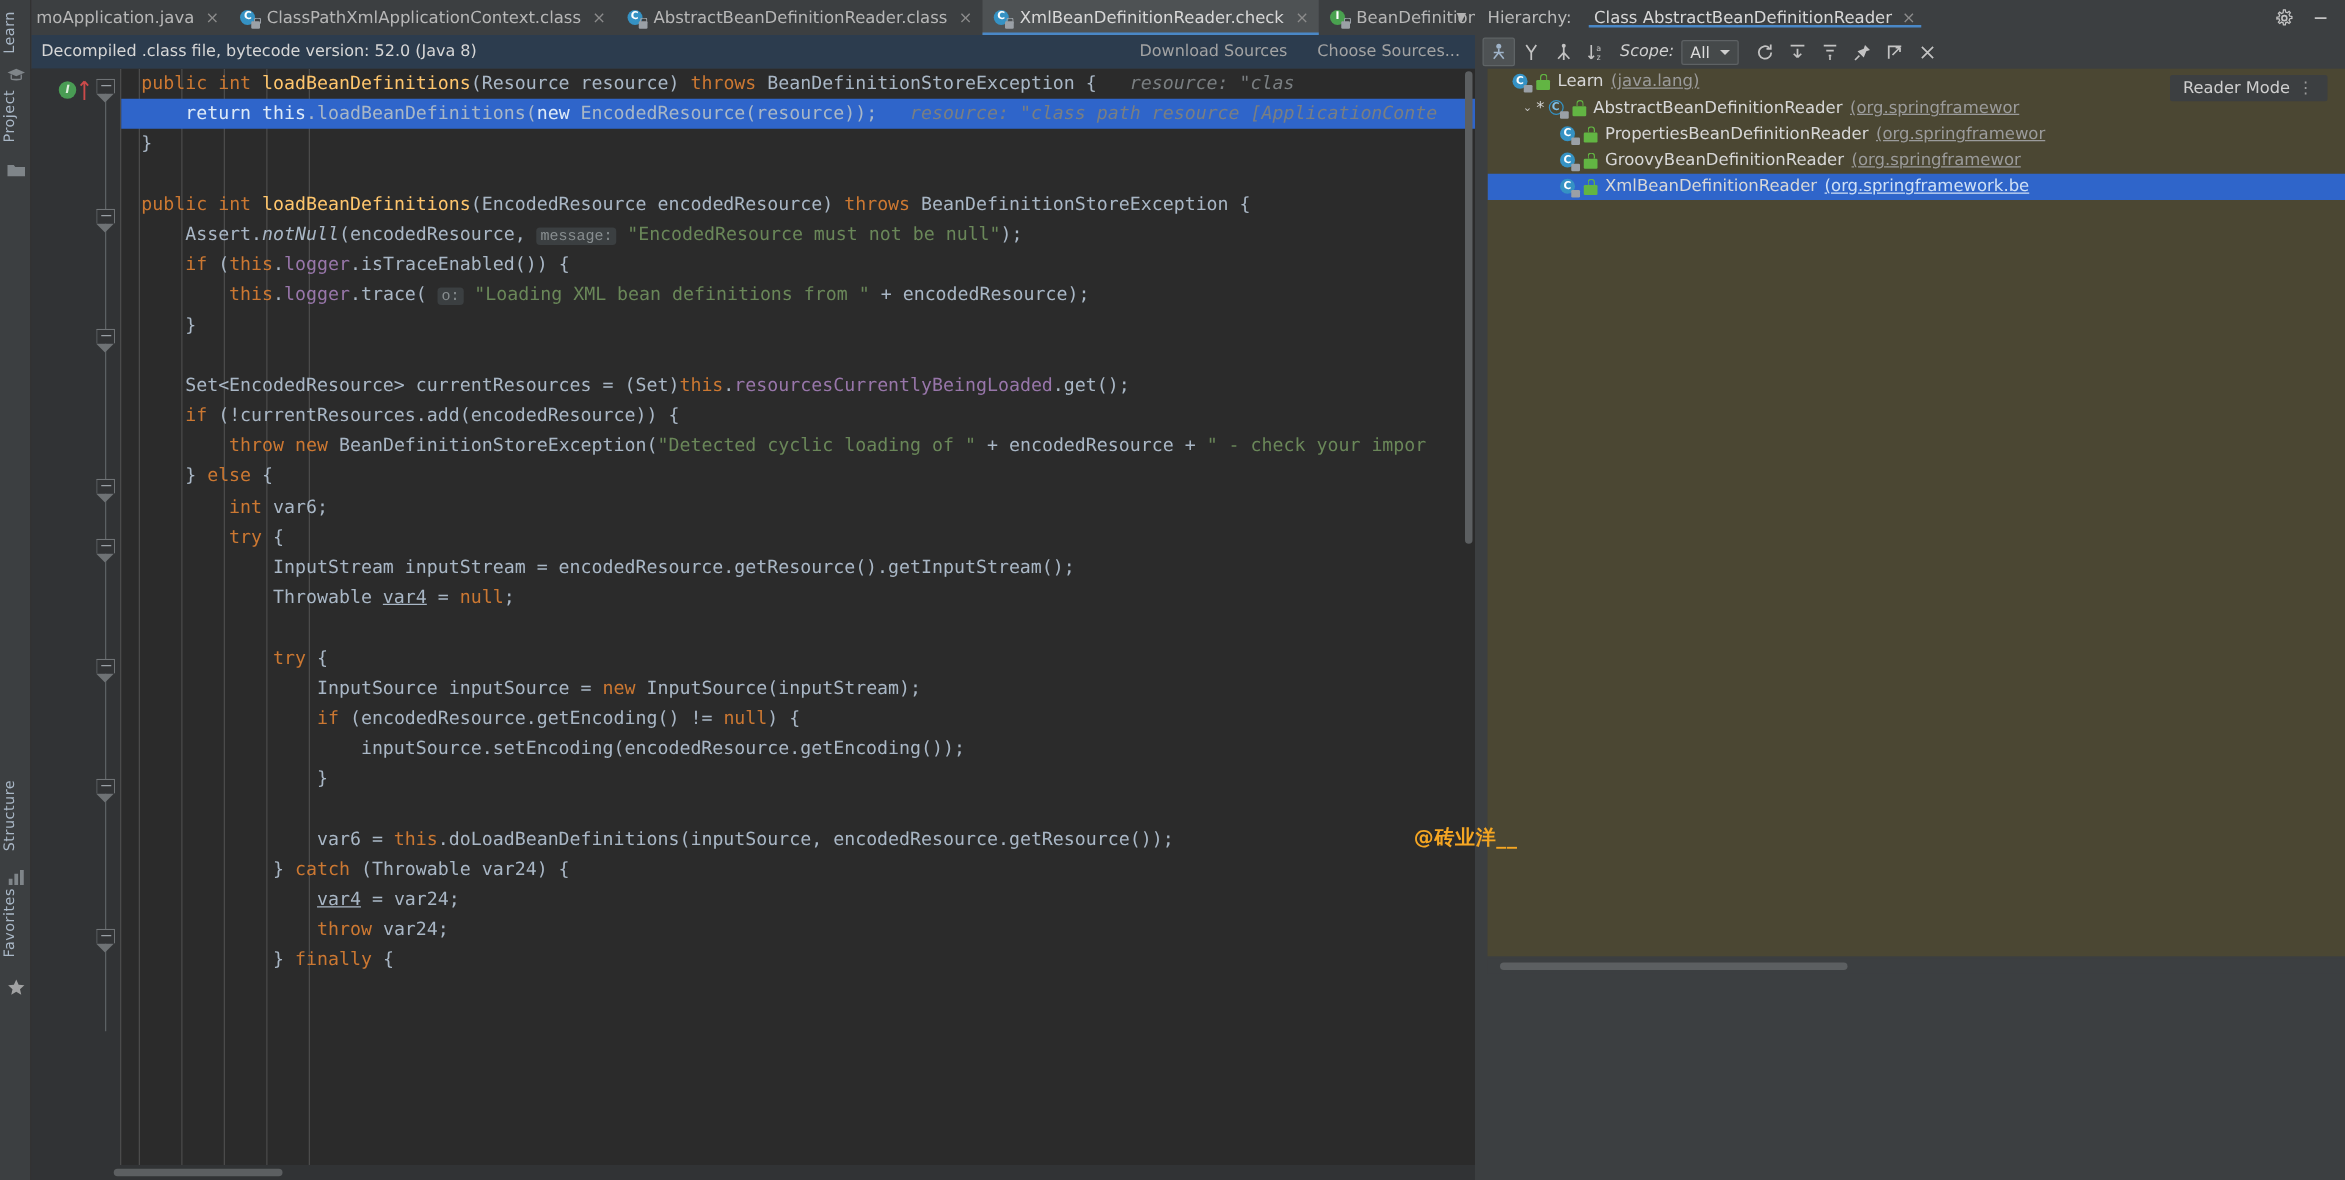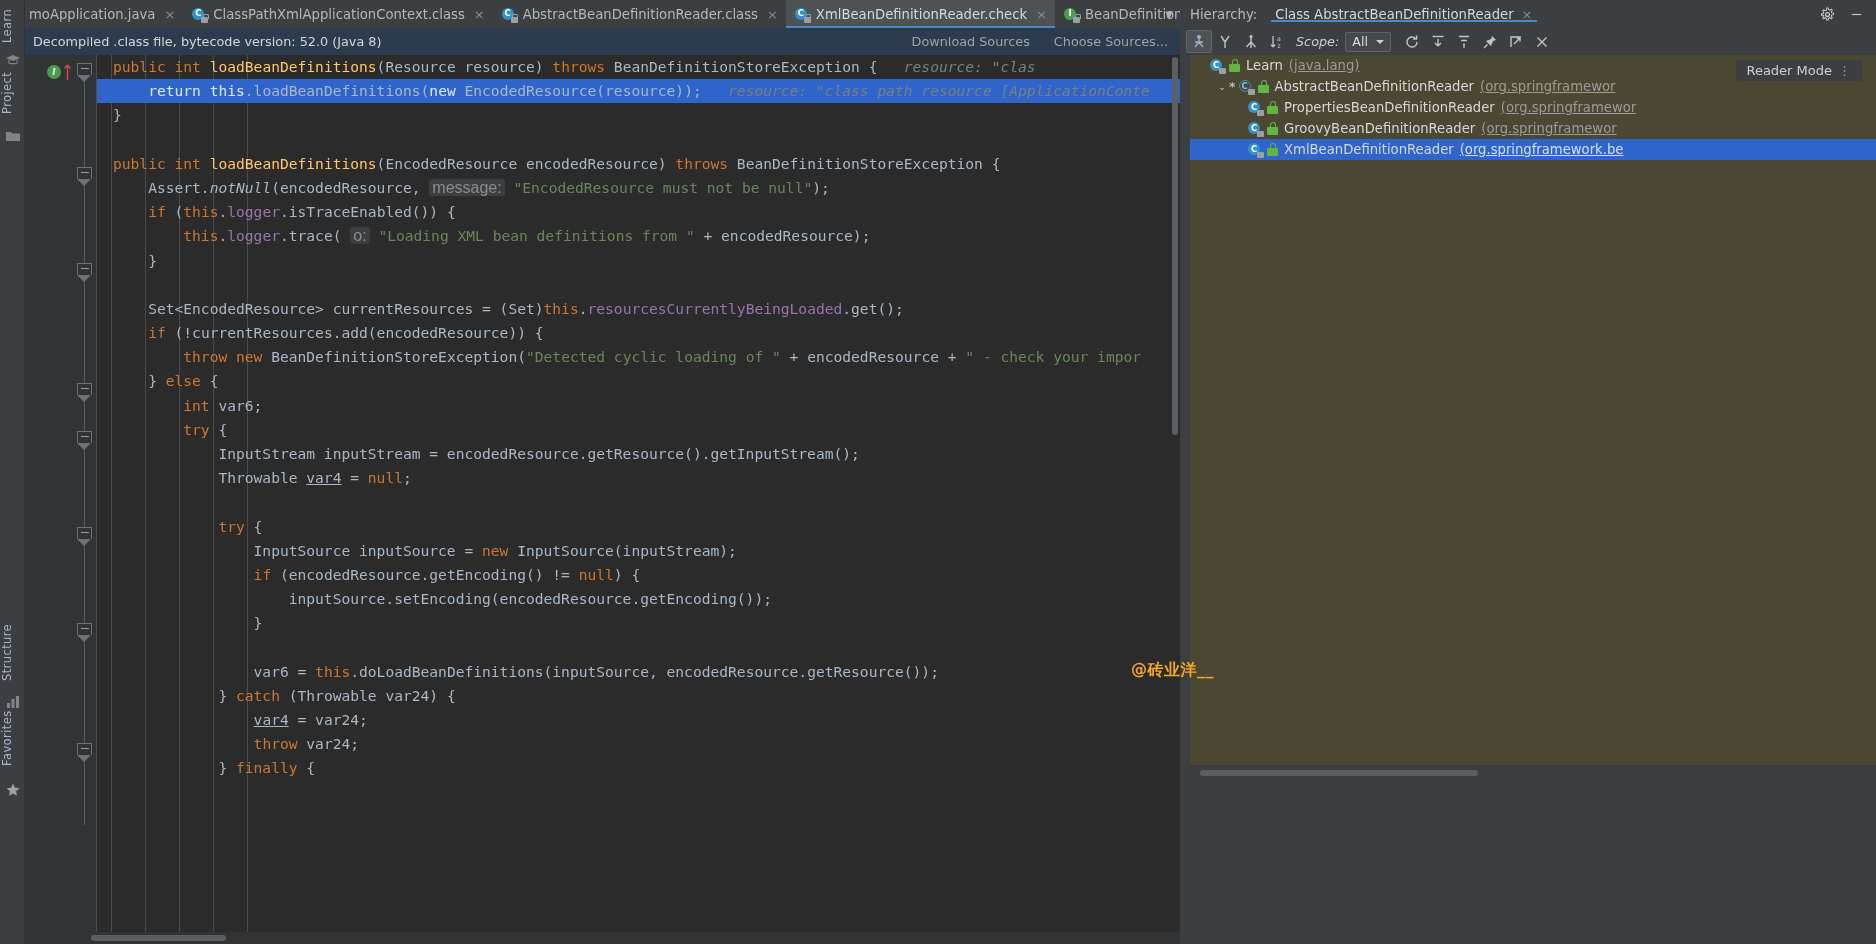--- a/index.html
+++ b/index.html
@@ -138,22 +138,22 @@
   .ln.sel { background: #2f65ca; }
   .ln.sel .kw, .ln.sel .fn, .ln.sel .str, .ln.sel .fld { color: #ddeaf7; }
   .kw   { color: #cc7832; }
   .fn   { color: #ffc66d; }
   .str  { color: #6a8759; }
   .fld  { color: #9876aa; }
   .ital { font-style: italic; }
   .und  { text-decoration: underline; }
   .hint {
     background: #3b3f41; color: #888e90;
-    border-radius: 3px; padding: 0 3px; font-size: 16px;
-    font-family: Liberation Sans, sans-serif;
+    border-radius: 3px; padding: 0 3px; font-size: 12px;
+    font-family: Liberation Mono, monospace;
   }
   .inlay {
     color: #7a7f82; font-style: italic;
     font-family: "DejaVu Sans Mono", "Liberation Mono", monospace;
   }
   
   .iguide { position: absolute; top: 0; width: 1px; height: 100%; background: #4b4b4b; }
 
   
   .readermode {

